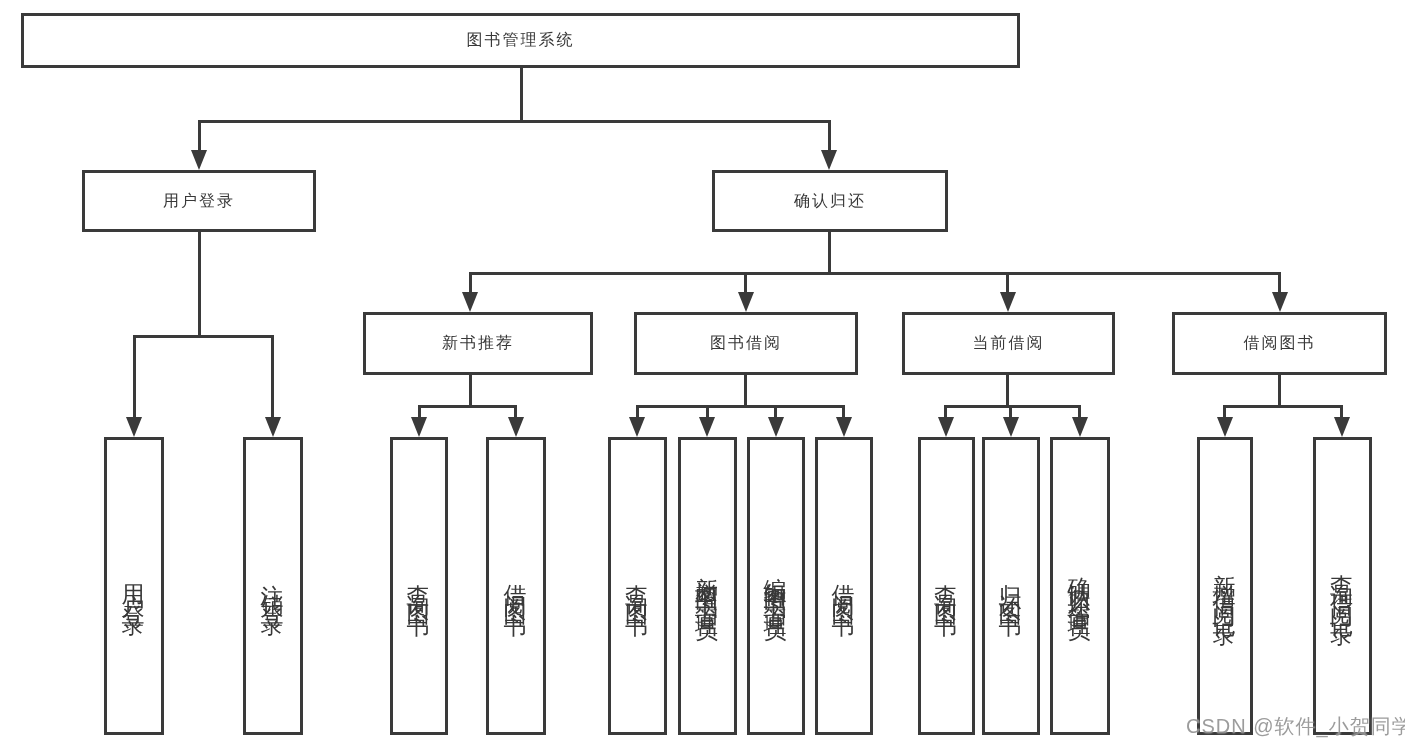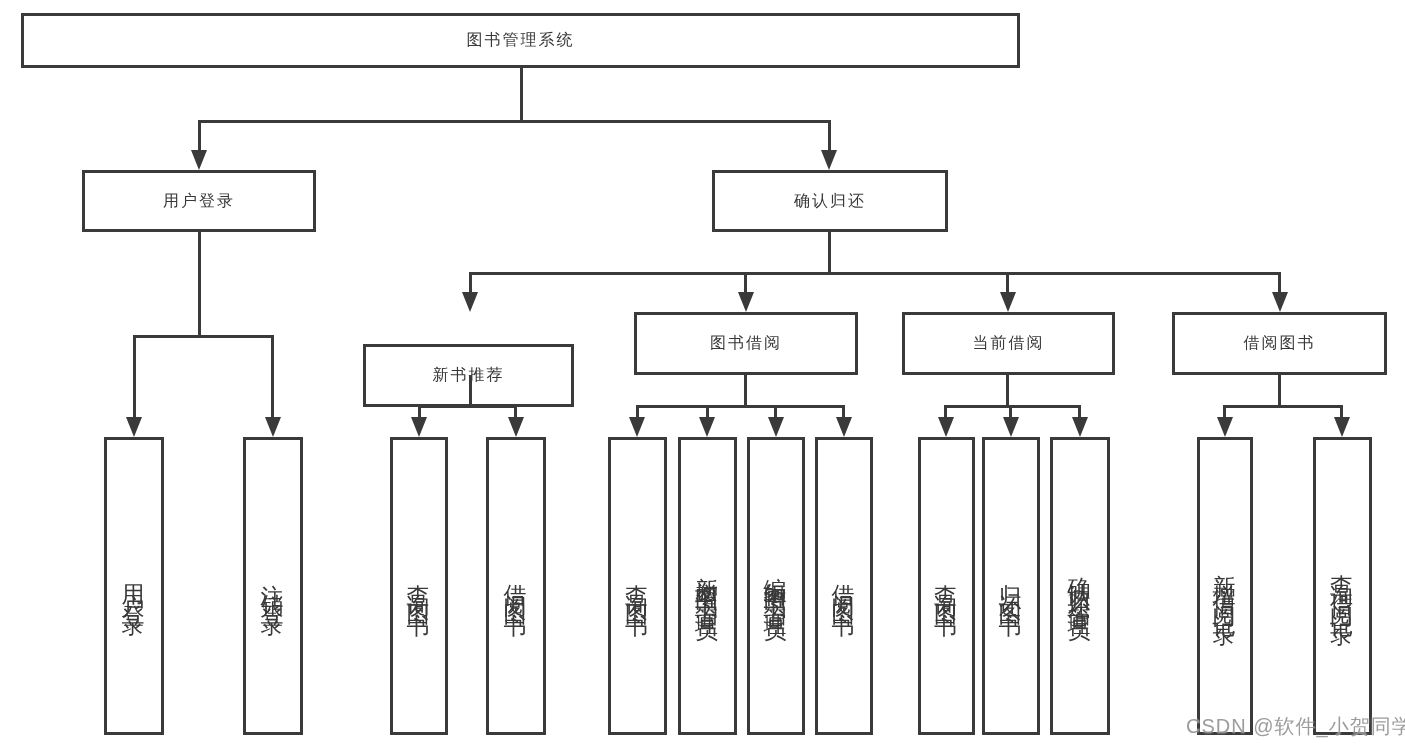--- a/index.html
+++ b/index.html
@@ -74,21 +74,21 @@
   <div class="hline" style="left:470px;top:272px;width:810px;"></div>
   <div class="vline" style="left:469px;top:272px;height:20px;"></div>
   <div class="arrow" style="left:462px;top:292px;"></div>
   <div class="vline" style="left:744px;top:272px;height:20px;"></div>
   <div class="arrow" style="left:738px;top:292px;"></div>
   <div class="vline" style="left:1006px;top:272px;height:20px;"></div>
   <div class="arrow" style="left:1000px;top:292px;"></div>
   <div class="vline" style="left:1278px;top:272px;height:20px;"></div>
   <div class="arrow" style="left:1272px;top:292px;"></div>
 
-  <div class="box" style="left:363px;top:312px;width:211px;height:63px;margin-top:32px;">新书推荐</div>
+  <div class="box" style="left:363px;top:312px;width:230px;height:63px;">新书推荐</div>
   <div class="box" style="left:634px;top:312px;width:224px;height:63px;">图书借阅</div>
   <div class="box" style="left:902px;top:312px;width:213px;height:63px;">当前借阅</div>
   <div class="box" style="left:1172px;top:312px;width:215px;height:63px;">借阅图书</div>
 
   <div class="vline" style="left:469px;top:375px;height:30px;"></div>
   <div class="hline" style="left:419px;top:405px;width:97px;"></div>
   <div class="vline" style="left:418px;top:405px;height:12px;"></div>
   <div class="arrow" style="left:411px;top:417px;"></div>
   <div class="vline" style="left:514px;top:405px;height:12px;"></div>
   <div class="arrow" style="left:508px;top:417px;"></div>

